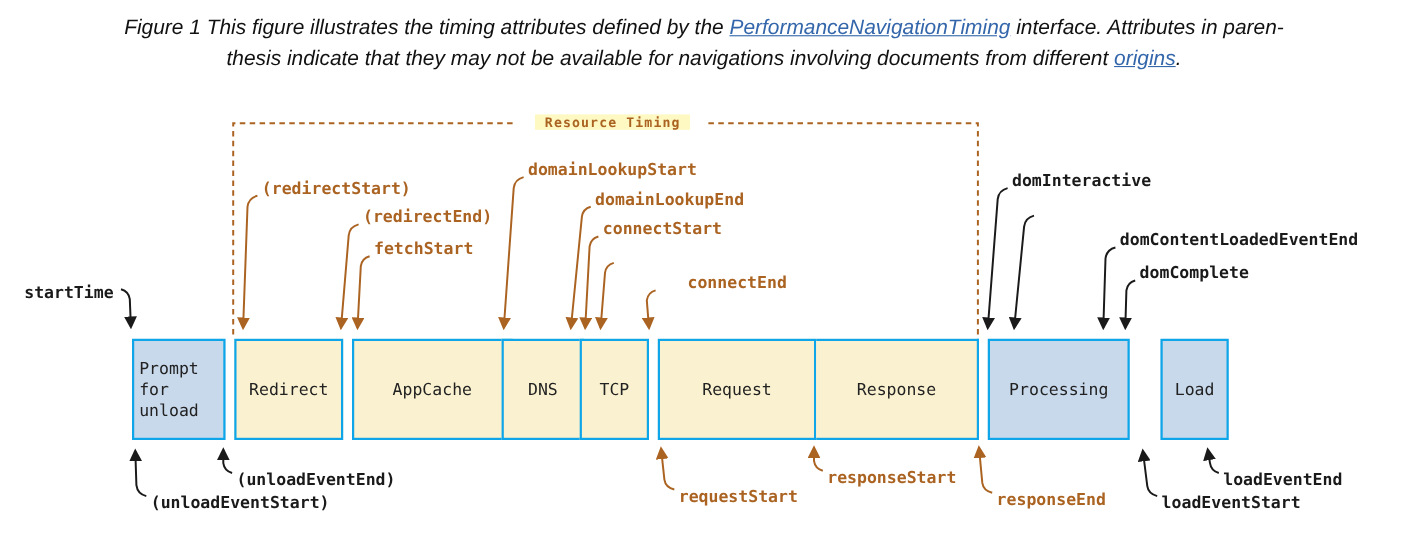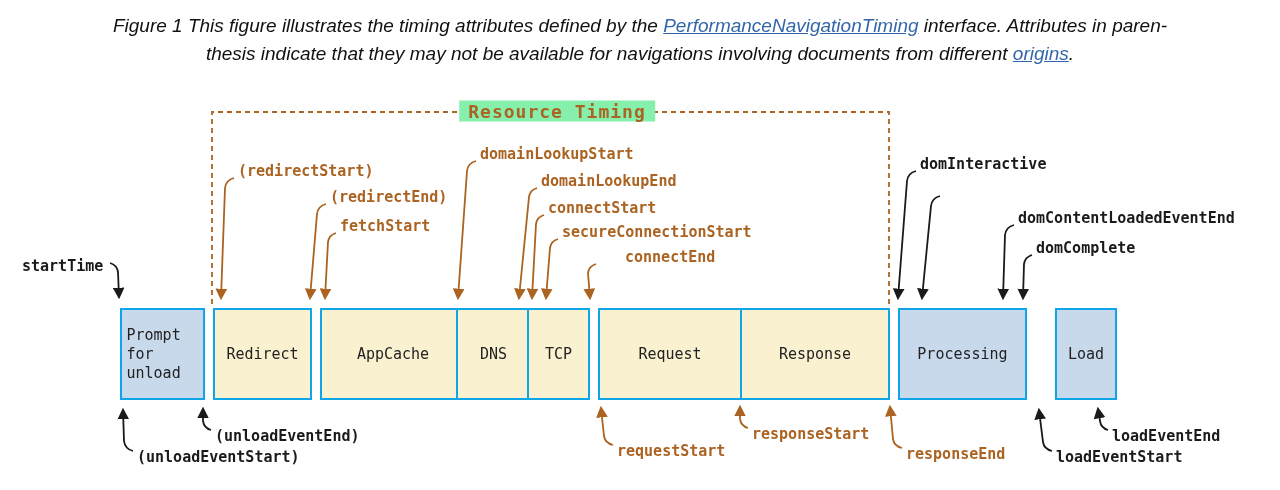--- a/index.html
+++ b/index.html
@@ -14,21 +14,21 @@
   .box{position:absolute;top:308px;height:92px;box-sizing:border-box;
        border:2px solid #0ea5e9;display:flex;align-items:center;justify-content:center;
        text-align:left;font-size:15px;line-height:19px;color:#222;}
   .box.blue{background:#c8d9ec;}
   .box.yellow{background:#f9f1cf;}
   
   .lbl{position:absolute;font-size:15px;line-height:15px;font-weight:bold;white-space:nowrap;}
   .lbl.black{color:#1a1a1a;}
   .lbl.orange{color:#ab6322;}
   .bracket-label{position:absolute;left:557px;top:111px;transform:translate(-50%,-50%);
-                 background:#86efac;padding:0 9px;font-size:18px;letter-spacing:1px;
+                 background:#fef9c3;padding:0 9px;font-size:12px;letter-spacing:1px;
                  font-weight:bold;color:#ab6322;white-space:nowrap;}
   svg.layer{position:absolute;left:0;top:0;pointer-events:none;}
 </style>
 </head>
 <body>
 
 <div id="stage">
 
   <div class="caption">
     <span>Figure 1 This figure illustrates the timing attributes defined by the </span><a>PerformanceNavigationTiming</a><span> interface. Attributes in paren-</span><br>
@@ -118,19 +118,18 @@
   <div class="lbl black" style="left:1036px;top:241px;">domComplete</div>
   <div class="lbl black" style="left:1056px;top:450px;">loadEventStart</div>
   <div class="lbl black" style="left:1112px;top:429px;">loadEventEnd</div>
 
   <div class="lbl orange" style="left:238px;top:164px;">(redirectStart)</div>
   <div class="lbl orange" style="left:330px;top:190px;">(redirectEnd)</div>
   <div class="lbl orange" style="left:340px;top:219px;">fetchStart</div>
   <div class="lbl orange" style="left:480px;top:147px;">domainLookupStart</div>
   <div class="lbl orange" style="left:541px;top:174px;">domainLookupEnd</div>
   <div class="lbl orange" style="left:548px;top:201px;">connectStart</div>
-  <div class="lbl orange" style="left:562px;top:225px;">secureConnectionStart</div>
   <div class="lbl orange" style="left:600px;top:250px;margin-left:25px;">connectEnd</div>
   <div class="lbl orange" style="left:617px;top:444px;">requestStart</div>
   <div class="lbl orange" style="left:752px;top:427px;">responseStart</div>
   <div class="lbl orange" style="left:906px;top:447px;">responseEnd</div>
 
 </div>
 
 </body></html>

